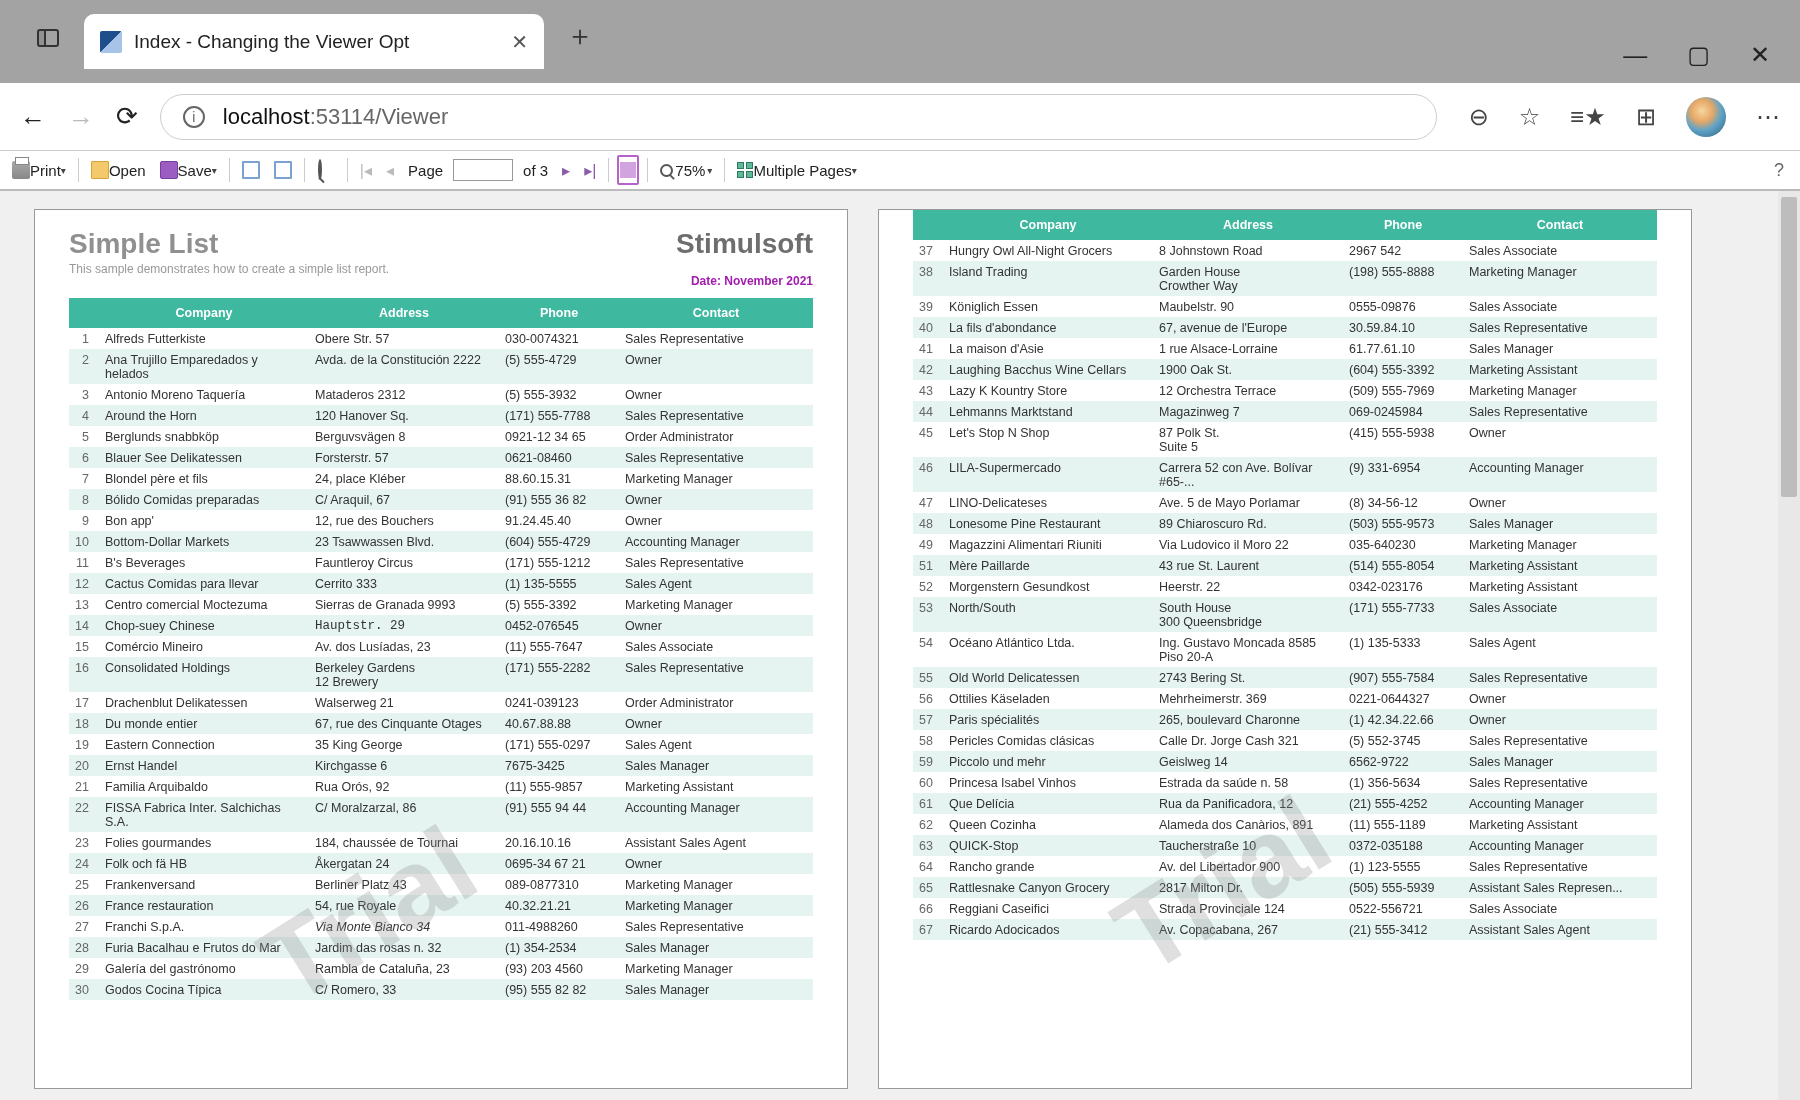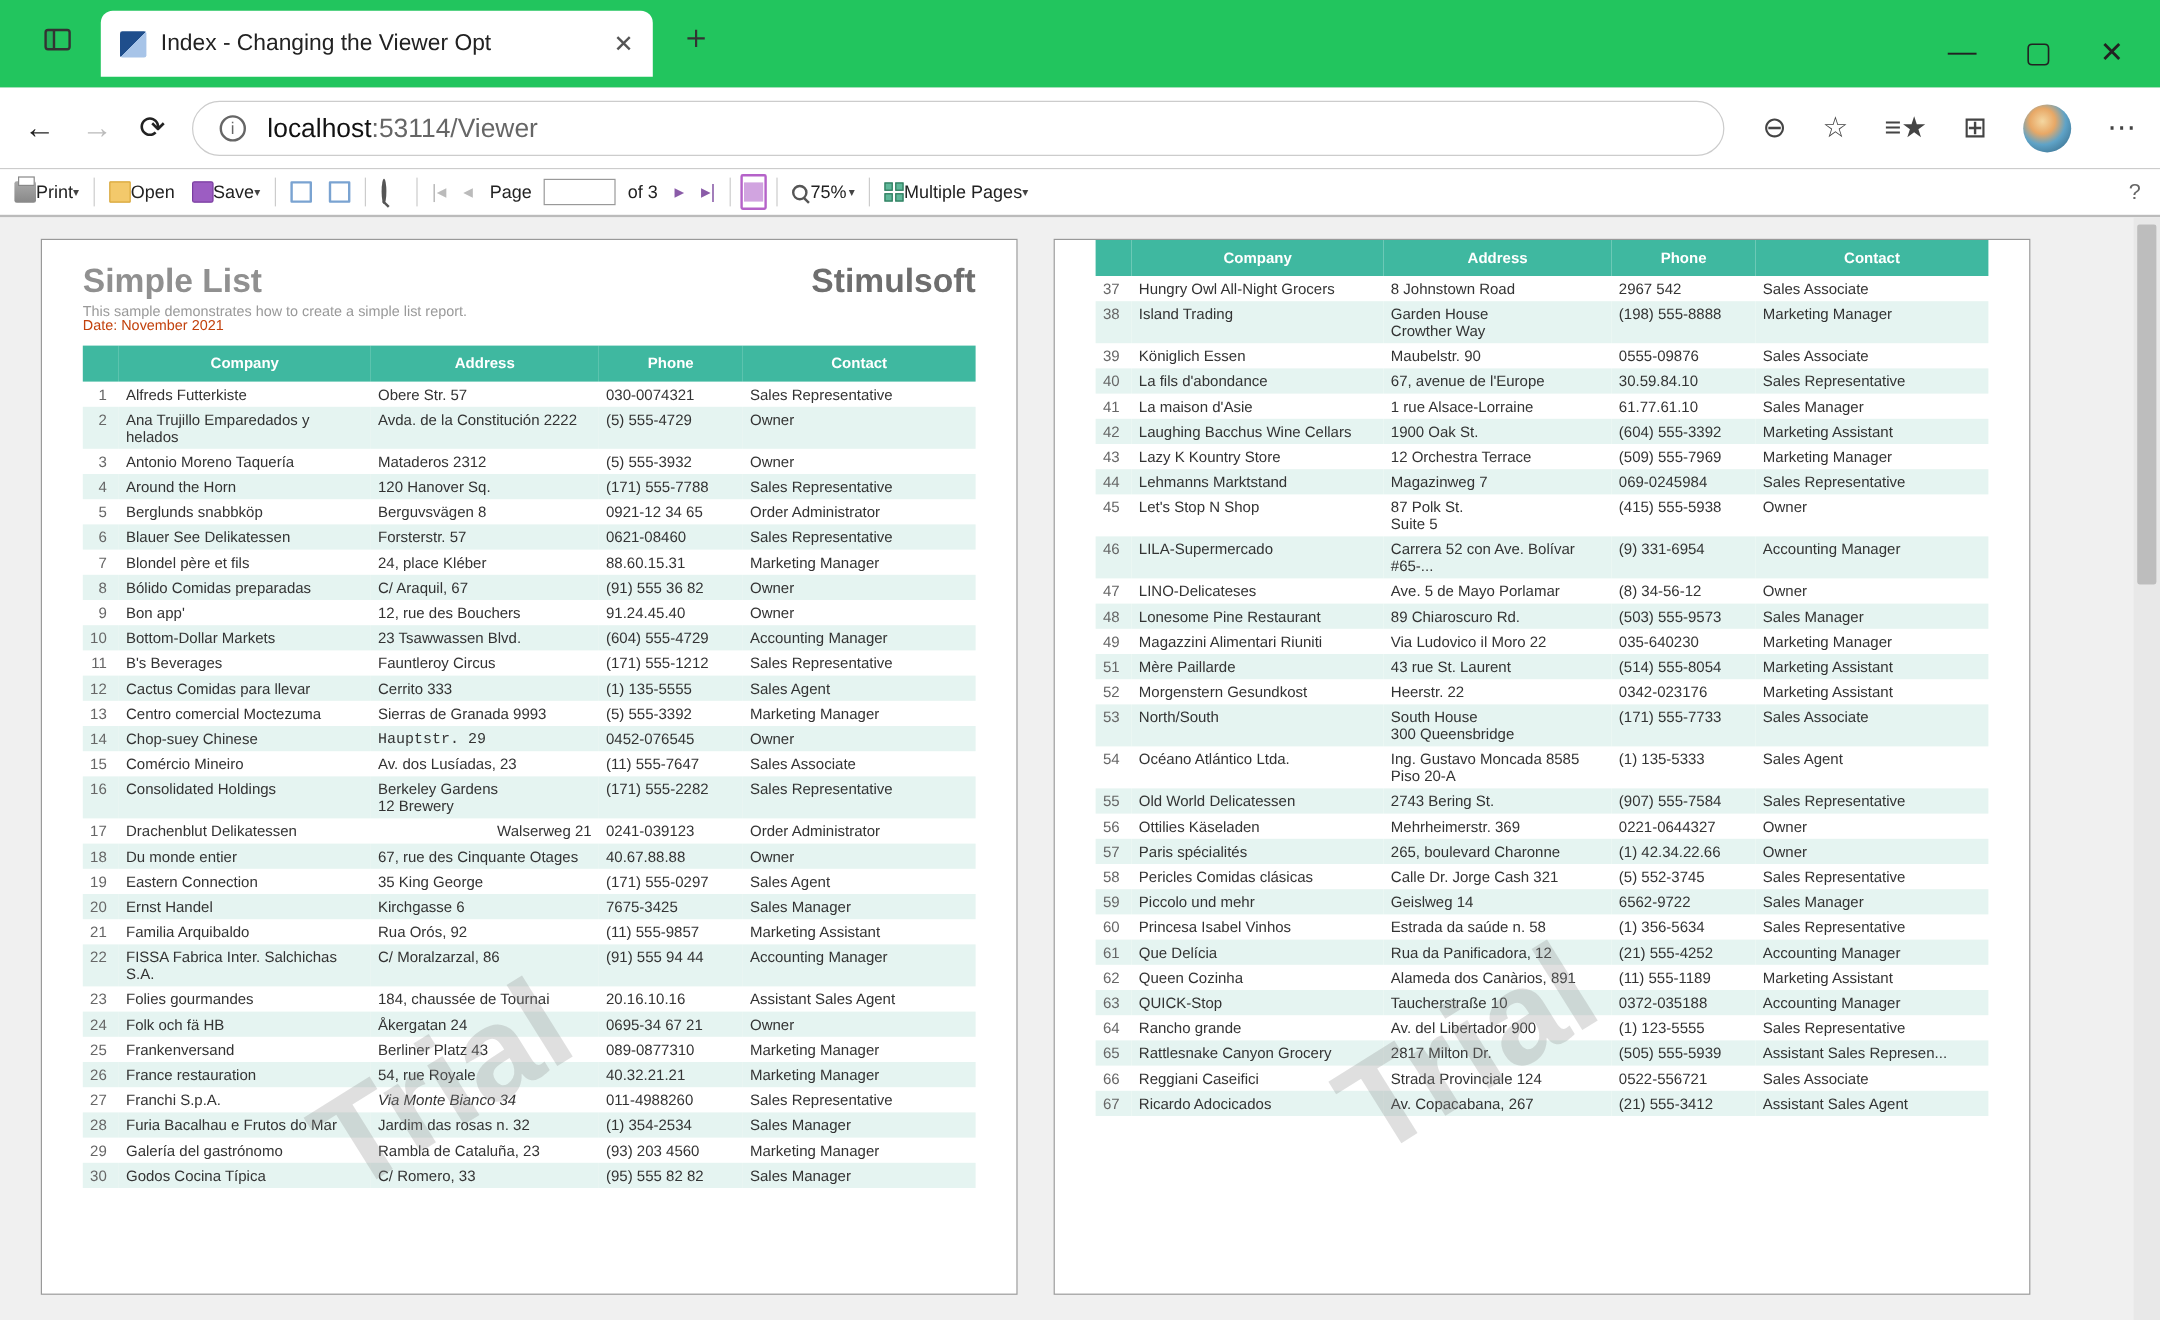--- a/index.html
+++ b/index.html
@@ -1,19 +1,19 @@
 <!DOCTYPE html>
 <html><head>
 <meta charset="utf-8">
 <style>
 * { margin: 0; padding: 0; box-sizing: border-box; font-family: "Segoe UI", Arial, sans-serif; }
 body { background: #d6d6d6; width: 1800px; height: 1100px; overflow: hidden; }
 
 
-.browser-top { background: #22c55e; height: 73px; display: flex; align-items: flex-end; gap: 44px; }
+.browser-top { background: #a3a3a3; height: 83px; display: flex; align-items: flex-end; gap: 44px; }
 .tab-strip { display: flex; align-items: center; height: 100%; padding-left: 12px; }
 .panel-icon { width: 36px; height: 36px; display: flex; align-items: center; justify-content: center; margin: 0 18px 8px 18px; }
 .tab { background: #fff; border-radius: 10px 10px 0 0; height: 55px; width: 460px; display: flex; align-items: center; padding: 0 16px; gap: 12px; margin-bottom: 0; }
 .tab-icon { width: 22px; height: 22px; background: linear-gradient(135deg,#1f4e8c 50%, #a7c4e8 50%); border-radius: 2px; }
 .tab-title { font-size: 19px; color: #222; flex: 1; white-space: nowrap; overflow: hidden; }
 .tab-close { font-size: 20px; color: #555; }
 .new-tab { font-size: 28px; color: #333; margin-left: 22px; margin-bottom: 12px; }
 .win-controls { margin-left: auto; display: flex; gap: 40px; padding-right: 30px; padding-bottom: 14px; font-size: 24px; color: #222; }
 
 .addr-bar { background: #fff; height: 68px; display: flex; align-items: center; padding: 0 20px; gap: 22px; border-bottom: 1px solid #ccc; }
@@ -55,21 +55,21 @@
 
 
 .viewer-content { background: #f0f0f0; height: calc(1100px - 73px - 68px - 40px); overflow: hidden; position: relative;}
 .pages-wrap{ display:flex; gap:30px; padding:18px 34px 0 34px;}
 .page { background:#fff; border:1px solid #999; width:814px; height:880px; overflow:hidden;}
 .page-body{ padding:18px 34px 0 34px; font-size:13px; color:#333;}
 .report-header{ display:flex; justify-content:space-between; align-items:flex-start; margin-bottom:2px;}
 .rpt-title{ font-size:28px; font-weight:600; color:#909090;}
 .brand{ font-size:28px; font-weight:700; color:#6e6e6e;}
 .rpt-sub{ font-size:12px; color:#999; margin-bottom:14px;}
-.rpt-date{ font-size:12px; color:#c2410c; margin-top:-16px; margin-bottom:10px;}
+.rpt-date{ font-size:12px; color:#a21caf; text-align:right; margin-top:-16px; margin-bottom:10px;font-weight:bold;}
 
 table.data{ width:100%; border-collapse:collapse; font-size:12.5px;}
 table.data thead th{ background:#3fb8a0; color:#fff; font-weight:600; padding:8px 6px; text-align:left;}
 table.data thead th.c-num{width:30px;}
 table.data thead th.c-comp{width:210px; text-align:center;}
 table.data thead th.c-addr{width:190px; text-align:center;}
 table.data thead th.c-phone{width:120px; text-align:center;}
 table.data thead th.c-contact{text-align:center;}
 table.data td{ padding:3.5px 6px; vertical-align:top; color:#333;}
 table.data tbody tr:nth-child(even){ background:#e5f4f1;}
@@ -328,21 +328,21 @@
                 <td class="num">16</td>
                 <td>Consolidated Holdings</td>
                 <td style="white-space: pre-line;">Berkeley Gardens
 12  Brewery</td>
                 <td>(171) 555-2282</td>
                 <td>Sales Representative</td>
               </tr>
               <tr>
                 <td class="num">17</td>
                 <td>Drachenblut Delikatessen</td>
-                <td style="white-space: pre-line; text-align: right;">Walserweg 21</td>
+                <td style="white-space: pre-line;">Walserweg 21</td>
                 <td>0241-039123</td>
                 <td>Order Administrator</td>
               </tr>
               <tr>
                 <td class="num">18</td>
                 <td>Du monde entier</td>
                 <td style="white-space: pre-line;">67, rue des Cinquante Otages</td>
                 <td>40.67.88.88</td>
                 <td>Owner</td>
               </tr>

